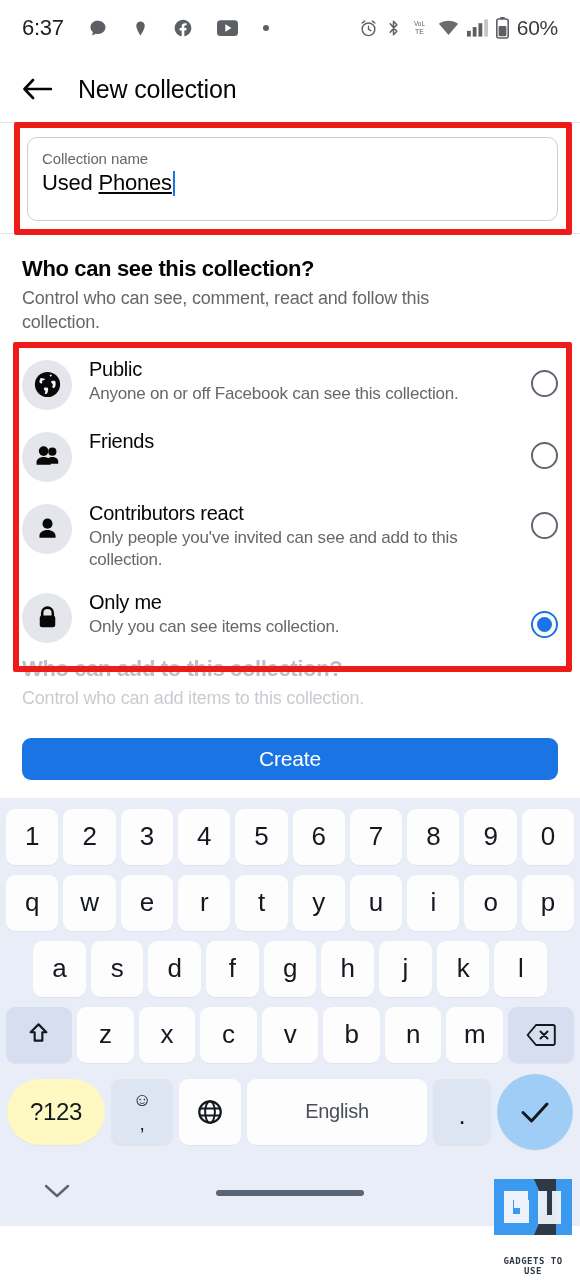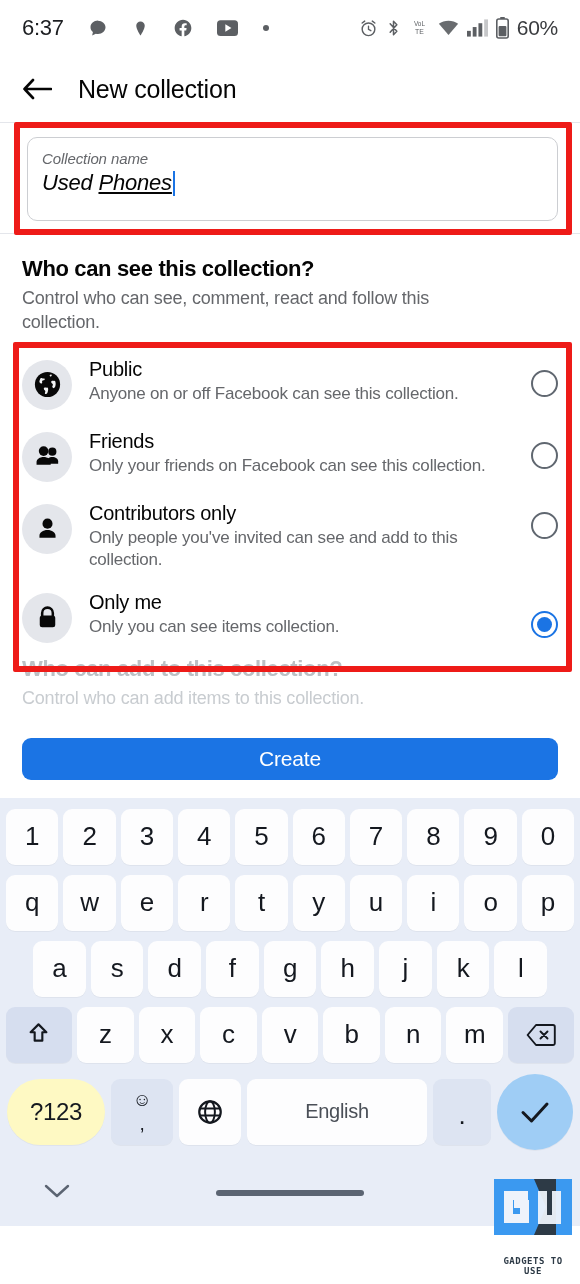--- a/index.html
+++ b/index.html
@@ -26,21 +26,21 @@
   
   .appbar {
     height:66px; display:flex; align-items:center; padding:0 22px; gap:26px;
     background:#fff;
   }
   .appbar-title { font-size:25px; color:#050505; font-weight:400; letter-spacing:-0.2px;}
 
   
   .content { position:relative; background:#fff; }
 
-  .field-wrap { padding:14px 22px 12px 27px;font-style:italic; }
+  .field-wrap { padding:14px 22px 12px 27px; }
   .textfield {
     border:1px solid #ccced2; border-radius:10px;
     padding:12px 14px 16px 14px; height:84px;
     background:#fff;
   }
   .tf-label { font-size:15px; color:#65676b; margin-bottom:3px; letter-spacing:-0.1px;}
   .tf-value-row { display:flex; align-items:center; }
   .tf-value { font-size:22px; color:#050505; letter-spacing:-0.2px; white-space:pre; }
   .tf-spell { text-decoration:underline; text-decoration-color:#050505; text-underline-offset:2px;}
   .caret { width:2px; height:25px; background:#1b74e4; margin-left:1px; }
@@ -248,34 +248,33 @@
         <div class="opt-icon">
           <svg width="31" height="31" viewBox="0 0 32 32">
             <circle cx="21" cy="11" r="4.2" fill="#080808"></circle>
             <path fill="#080808" d="M21 16.6c-3.3 0-6 1.9-6 4.4v2.4h12V21c0-2.5-2.7-4.4-6-4.4z"></path>
             <circle cx="12" cy="10.4" r="5" fill="#080808"></circle>
             <path fill="#080808" d="M12 16.6c-4 0-7.3 2.2-7.3 5.1v2.8h14.6v-2.8c0-2.9-3.3-5.1-7.3-5.1z"></path>
           </svg>
         </div>
         <div class="opt-text">
           <div class="opt-title">Friends</div>
-          <div class="opt-desc">Only your friends on Facebook can see this collection.</div>
         </div>
         <div class="radio"></div>
       </div>
 
       <div class="option-row" data-row="2">
         <div class="opt-icon">
           <svg width="31" height="31" viewBox="0 0 32 32">
             <circle cx="16" cy="11" r="5.2" fill="#080808"></circle>
             <path fill="#080808" d="M16 17.6c-4.6 0-8.3 2.6-8.3 5.8v2.1h16.6v-2.1c0-3.2-3.7-5.8-8.3-5.8z"></path>
           </svg>
         </div>
         <div class="opt-text">
-          <div class="opt-title">Contributors only</div>
+          <div class="opt-title">Contributors react</div>
           <div class="opt-desc">Only people you've invited can see and add to this collection.</div>
         </div>
         <div class="radio"></div>
       </div>
 
       <div class="option-row selected" data-row="3">
         <div class="opt-icon">
           <svg width="31" height="31" viewBox="0 0 32 32">
             <path d="M10.5 14.5v-3.2a5.5 5.5 0 0 1 11 0v3.2" fill="none" stroke="#080808" stroke-width="2.6"></path>
             <rect x="8" y="14" width="16" height="12" rx="2.6" fill="#080808"></rect>

